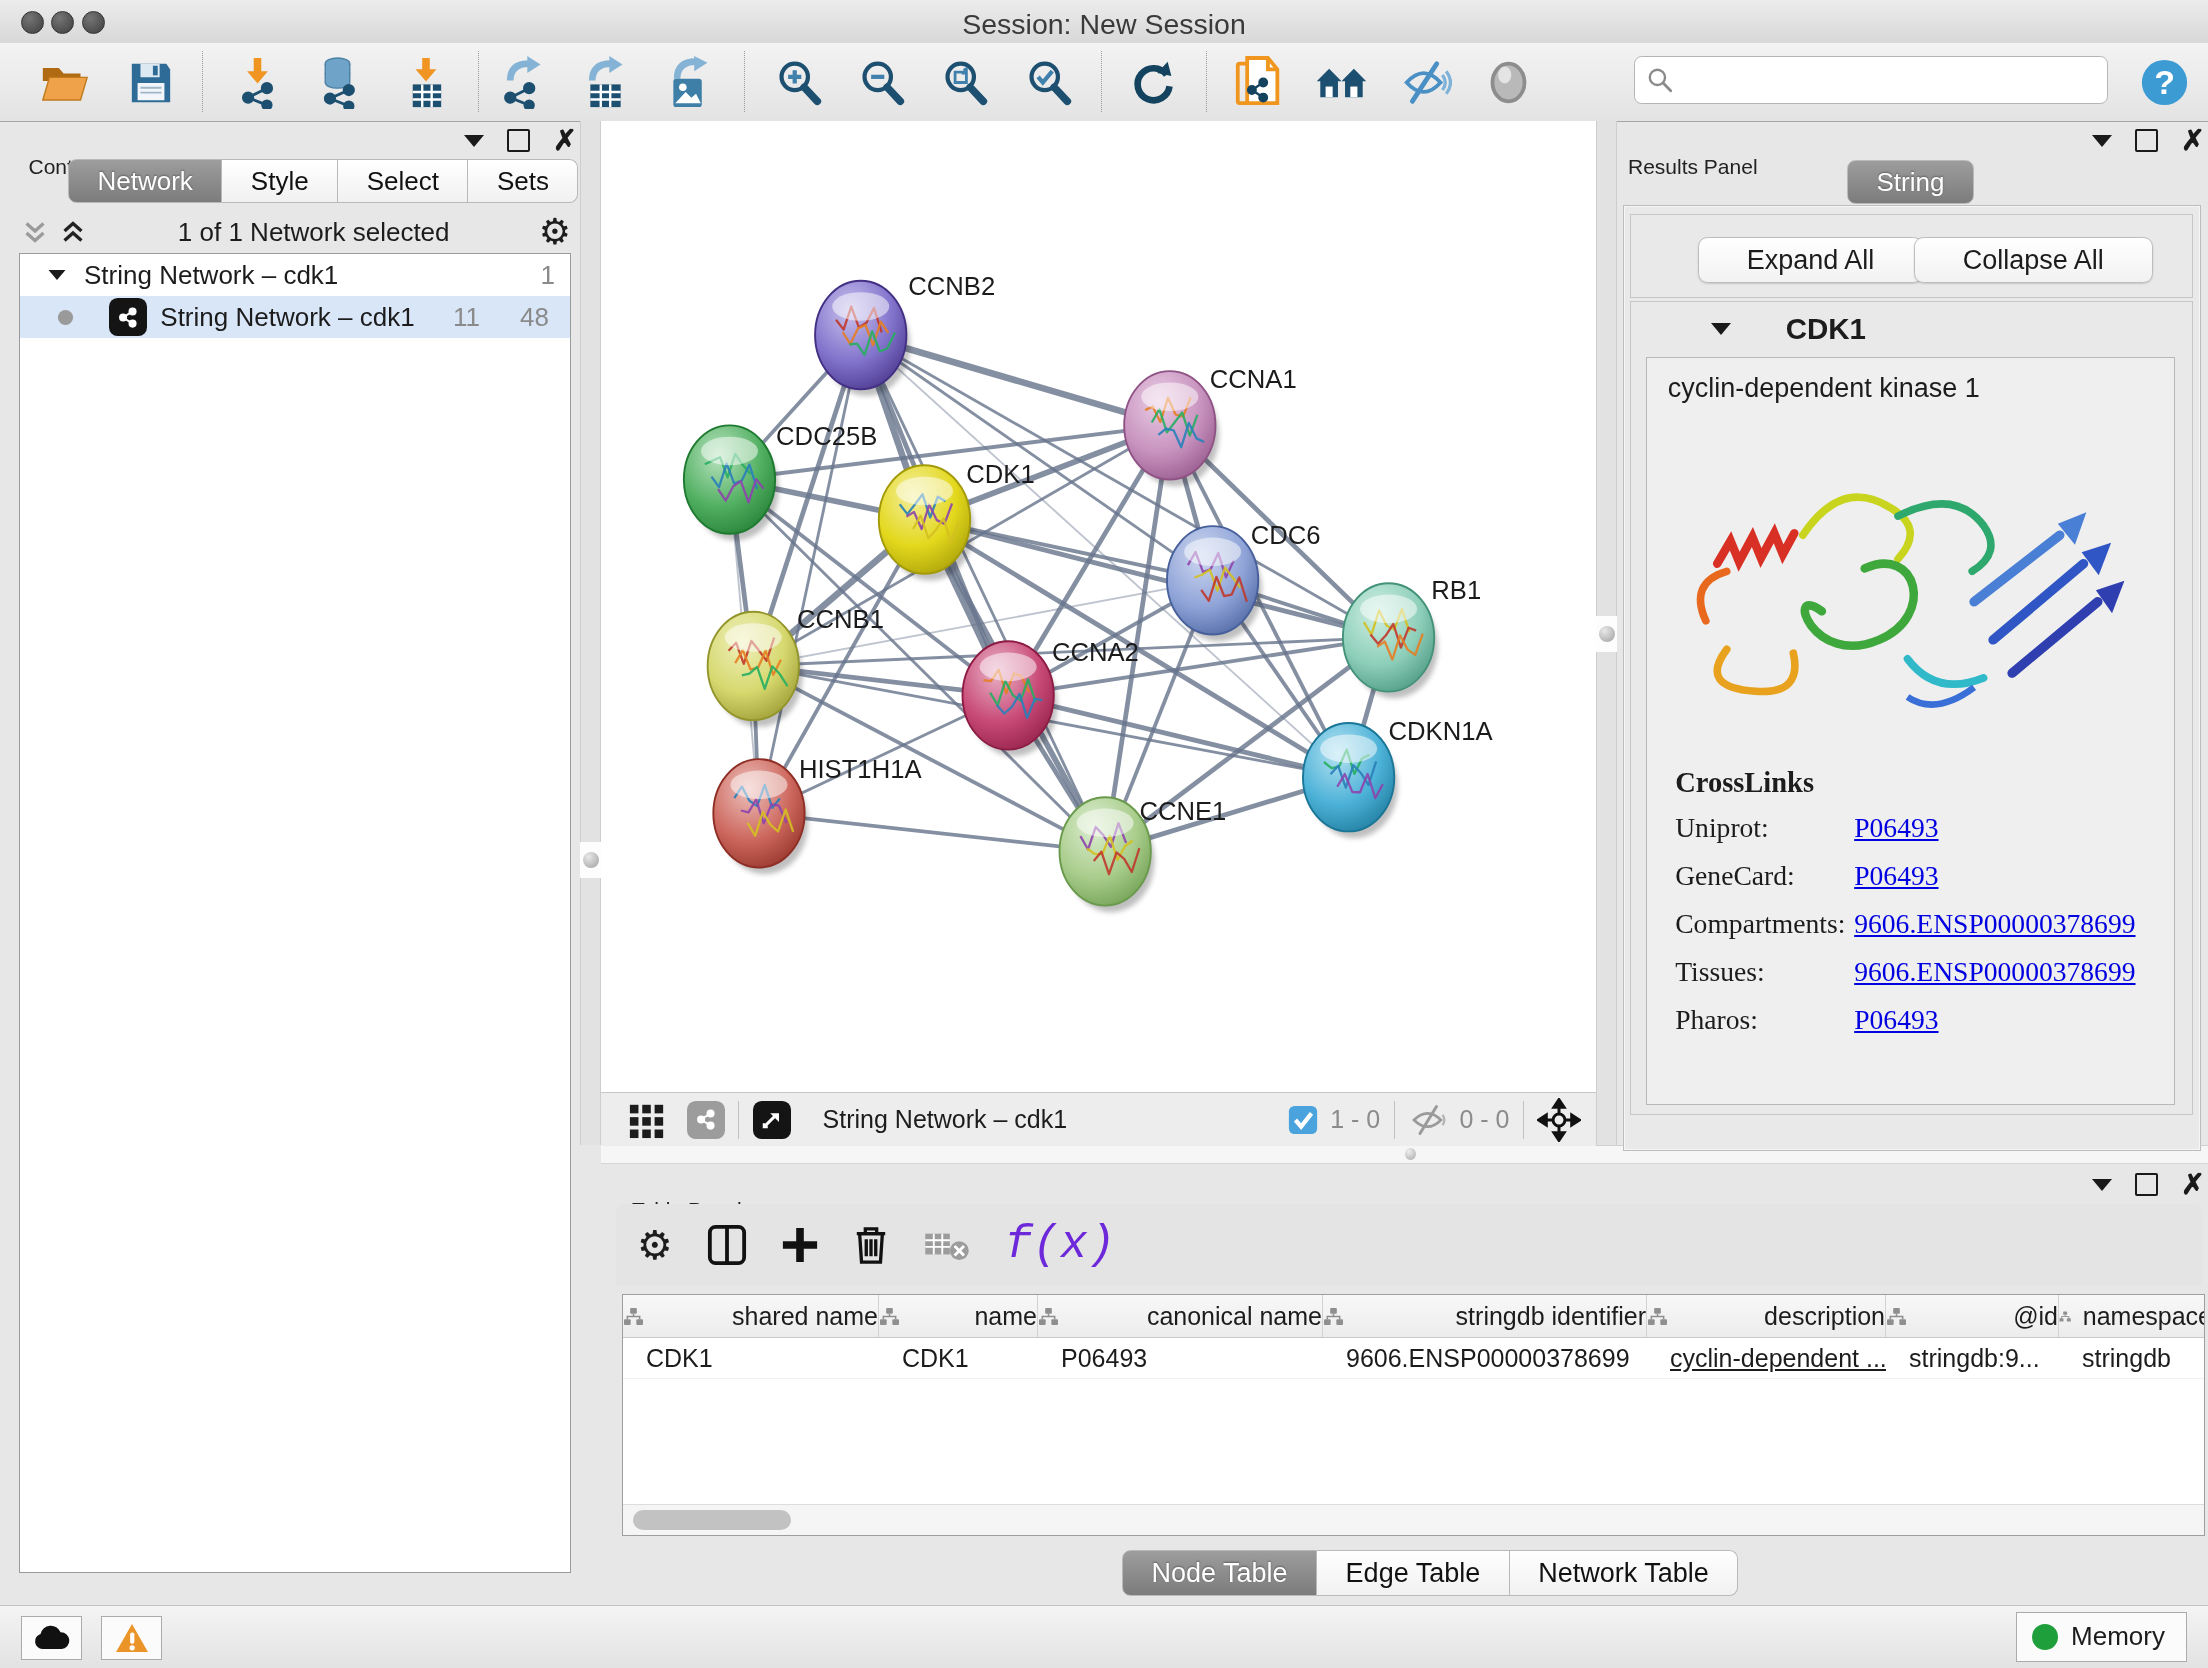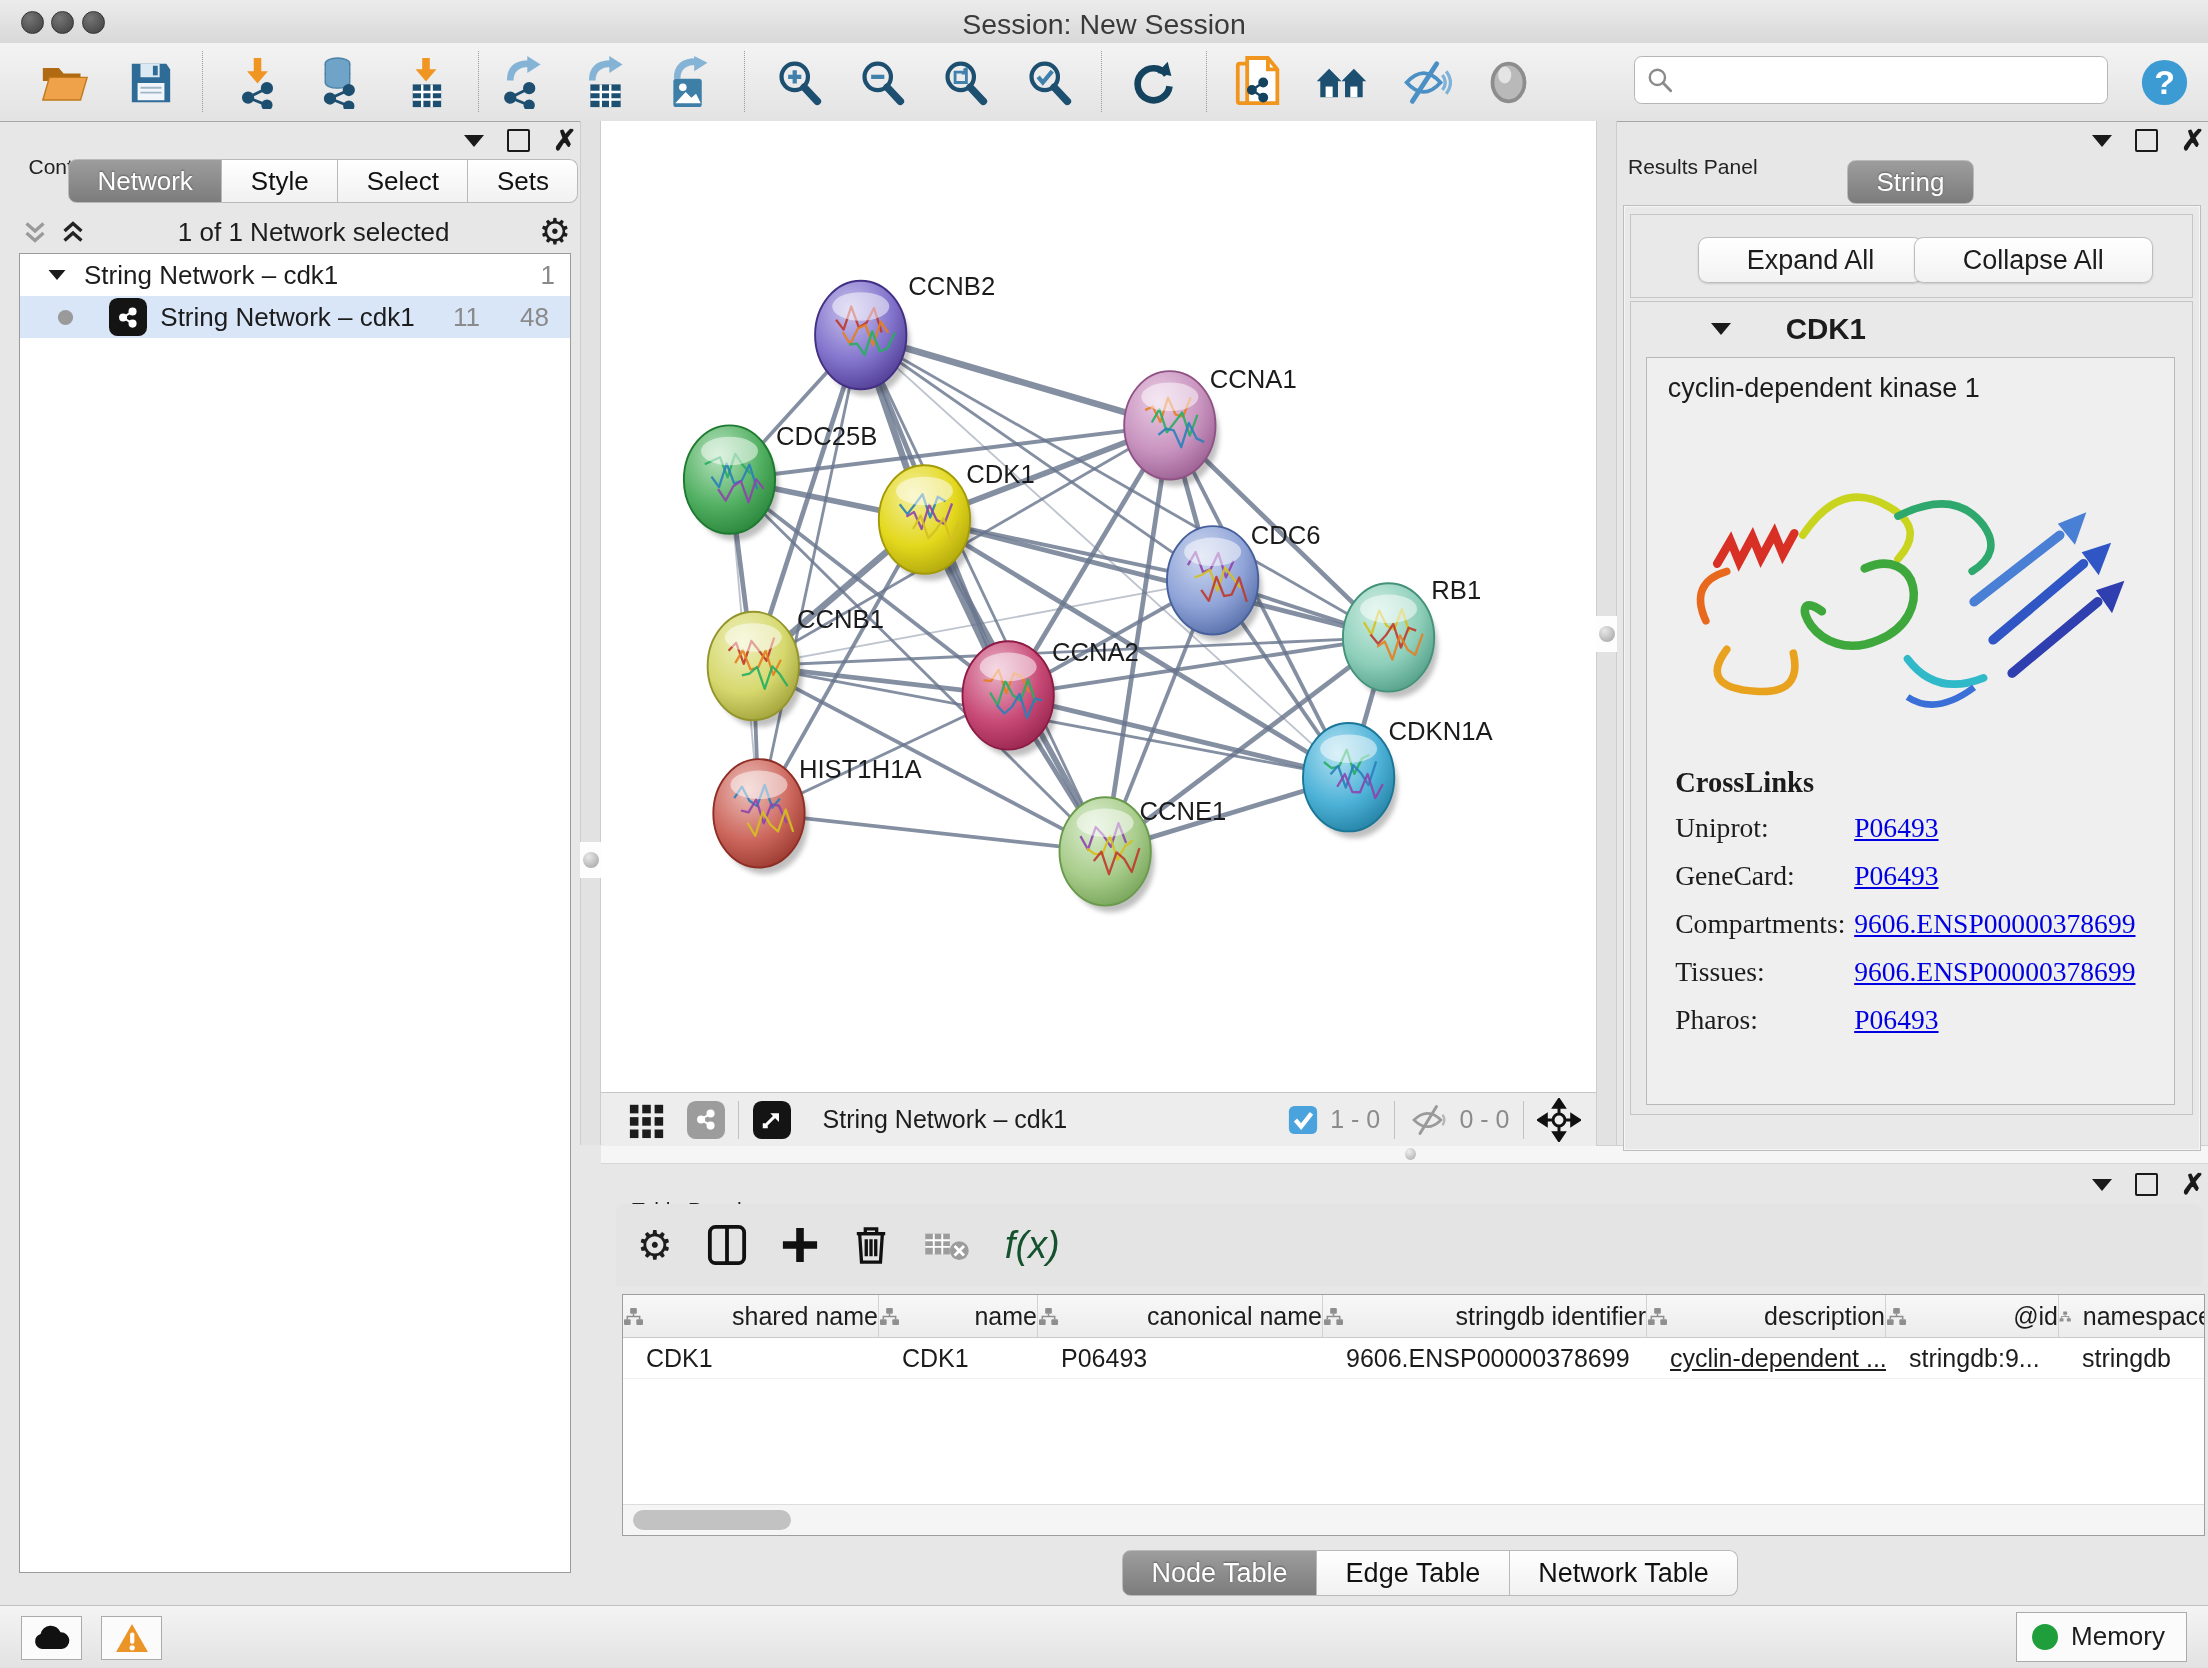--- a/index.html
+++ b/index.html
@@ -752,21 +752,21 @@
         <path d="M7 10 l2 30 h20 l2 -30z"></path>
         <path d="M14 16 v18 M19 16 v18 M24 16 v18"></path>
       </g>
     </svg>
   <svg width="48" height="34" viewBox="0 0 50 36">
       <rect x="2" y="6" width="26" height="22" fill="#9c9c9c"></rect>
       <path d="M2 13 h26 M2 20 h26 M11 6 v22 M20 6 v22" stroke="#fff" stroke-width="2"></path>
       <circle cx="38" cy="24" r="10" fill="#9c9c9c"></circle>
       <path d="M33 19 l10 10 M43 19 l-10 10" stroke="#fff" stroke-width="3"></path>
     </svg>
-  <span style="font-family:Liberation Sans, sans-serif;font-style:italic;font-size:38px;color:#14532d">f(x)</span>
+  <span style="font-family:Liberation Mono, monospace;font-style:italic;font-size:46px;color:#6d28d9">f(x)</span>
 </div>
 <div id="tbl" class="abs">
   <div id="tbl-head">
       <div class="th" style="width: 256px;">
         <svg width="21" height="19" viewBox="0 0 22 20">
           <rect x="7.5" y="1" width="7" height="6" rx="1" fill="#8f8f8f"></rect>
           <rect x="1" y="13" width="7" height="6" rx="1" fill="#8f8f8f"></rect>
           <rect x="14" y="13" width="7" height="6" rx="1" fill="#8f8f8f"></rect>
           <path d="M11 7 v3 M4.5 13 v-3 h13 v3" stroke="#8f8f8f" stroke-width="1.6" fill="none"></path>
         </svg>

